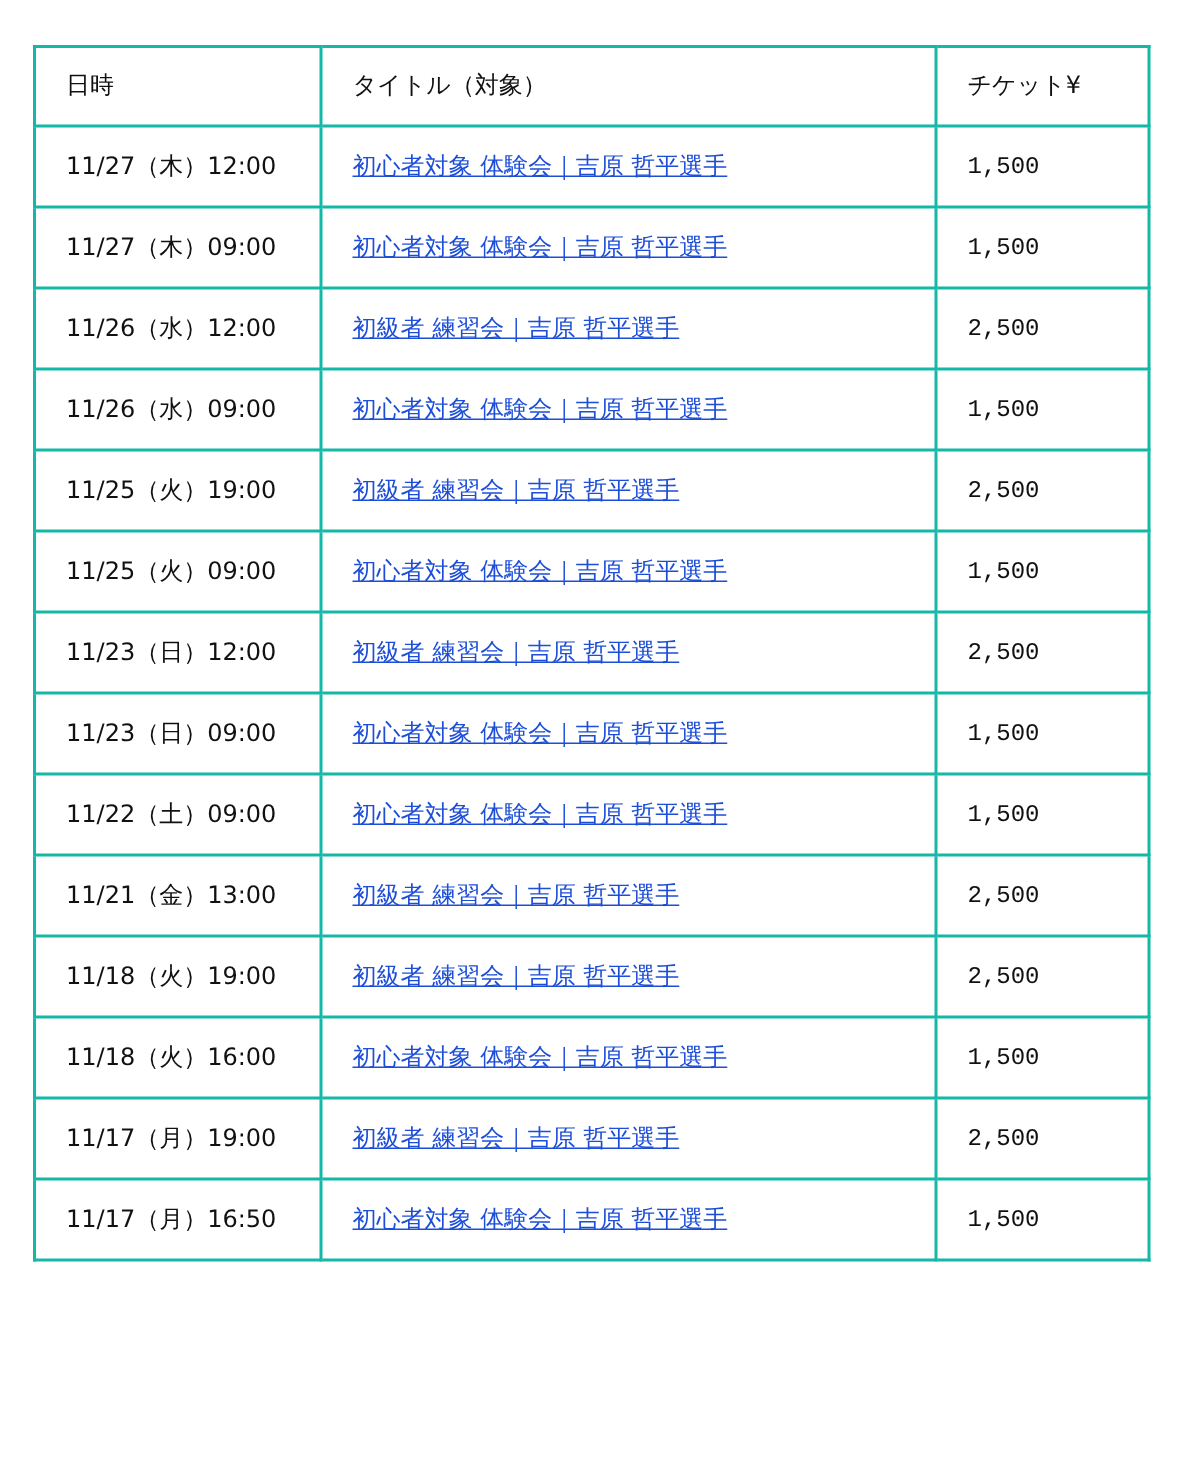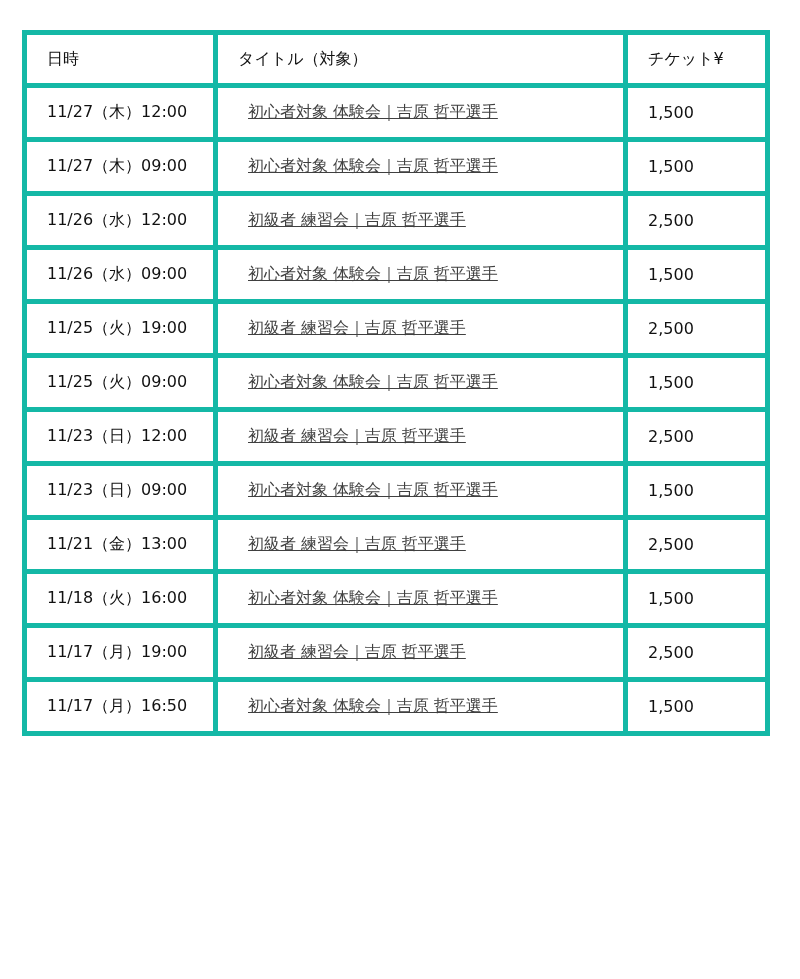--- a/index.html
+++ b/index.html
@@ -21,44 +21,43 @@
     top: 30px;
   }
   table.schedule {
     border-collapse: collapse;
     table-layout: fixed;
     width: 743px;
     background: #ffffff;
   }
   table.schedule th,
   table.schedule td {
-    border: 5px solid #14b8a6;
+    border: 2px solid #14b8a6;
     font-size: 16px;
     font-weight: 400;
     color: #111111;
     vertical-align: middle;
     text-align: left;
     box-sizing: border-box;
     height: 54px;
     padding: 0 8px 0 20px;
     white-space: nowrap;
     overflow: hidden;
   }
   table.schedule th { height: 53px; }
   col.c-datetime { width: 191px; }
   col.c-title    { width: 410px; }
   col.c-price    { width: 142px; }
   td.cell-datetime { padding-left: 18px; }
   td.cell-title    { padding-left: 22px; }
-  td.cell-price    { padding-left: 20px; }
+  td.cell-price    { padding-left: 20px; font-family: Liberation Mono, monospace; }
   a.event-link {
-    color: #404040;
+    color: #1d4ed8;
     text-decoration: underline;
     cursor: pointer;
-    margin-left: 10px;
   }
 </style>
 </head>
 <body>
 
 <div class="page">
   <div class="table-wrap">
     <table class="schedule">
       <colgroup>
         <col class="c-datetime">
@@ -115,28 +114,38 @@
     <td class="cell-price">2,500</td>
   </tr>
 
   <tr>
     <td class="cell-datetime">11/23（日）09:00</td>
     <td class="cell-title"><a class="event-link" href="#">初心者対象 体験会｜吉原 哲平選手</a></td>
     <td class="cell-price">1,500</td>
   </tr>
 
 
+  <tr>
+    <td class="cell-datetime">11/22（土）09:00</td>
+    <td class="cell-title"><a class="event-link" href="#">初心者対象 体験会｜吉原 哲平選手</a></td>
+    <td class="cell-price">1,500</td>
+  </tr>
 
   <tr>
     <td class="cell-datetime">11/21（金）13:00</td>
     <td class="cell-title"><a class="event-link" href="#">初級者 練習会｜吉原 哲平選手</a></td>
     <td class="cell-price">2,500</td>
   </tr>
 
 
+  <tr>
+    <td class="cell-datetime">11/18（火）19:00</td>
+    <td class="cell-title"><a class="event-link" href="#">初級者 練習会｜吉原 哲平選手</a></td>
+    <td class="cell-price">2,500</td>
+  </tr>
 
   <tr>
     <td class="cell-datetime">11/18（火）16:00</td>
     <td class="cell-title"><a class="event-link" href="#">初心者対象 体験会｜吉原 哲平選手</a></td>
     <td class="cell-price">1,500</td>
   </tr>
 
   <tr>
     <td class="cell-datetime">11/17（月）19:00</td>
     <td class="cell-title"><a class="event-link" href="#">初級者 練習会｜吉原 哲平選手</a></td>

